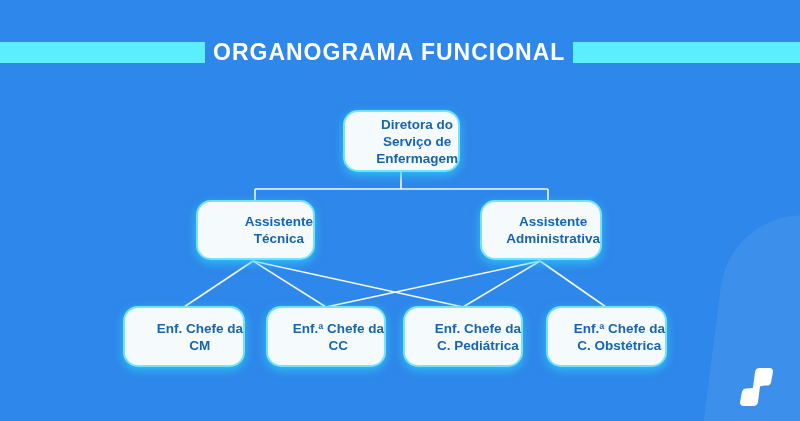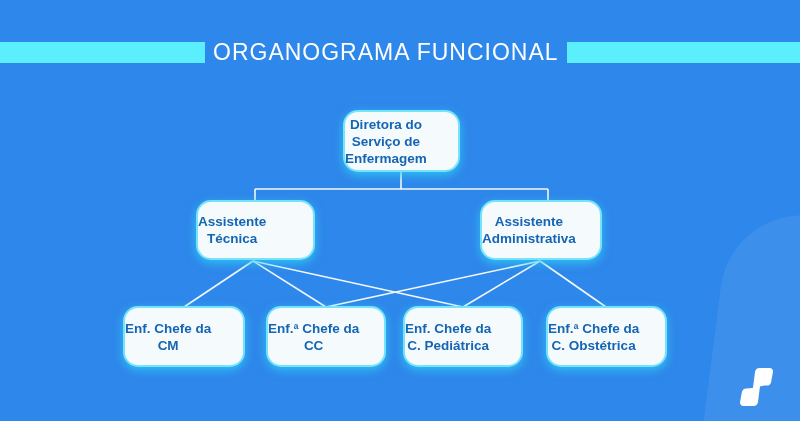--- a/index.html
+++ b/index.html
@@ -13,28 +13,28 @@
   
   .title-row{
     position:absolute;top:42px;left:0;width:800px;height:21px;
     display:flex;align-items:center;
   }
   .band{height:21px;background:#5BEEFD;}
   .band-left{width:205px;}
   .band-right{flex:1;}
   .page-title{
     padding:0 8px;white-space:nowrap;
-    color:#FFFFFF;font-weight:400;font-size:23px;letter-spacing:1px;
+    color:#FFFFFF;font-weight:700;font-size:23px;letter-spacing:1px;
   }
   
   .node{
     position:absolute;
     background:#F5FAFD;
     border-radius:13px;
-    display:flex;align-items:center;justify-content:flex-start;
+    display:flex;align-items:center;justify-content:flex-end;
     text-align:center;
     color:#1565B3;font-weight:700;font-size:13.5px;line-height:17px;
     box-shadow:0 0 0 2px #74E3FB, 0 3px 10px 2px rgba(47,203,246,0.85);
   }
   .node span{white-space:pre-line;}
   #node-diretora      {left:345px;top:112px;width:113px;height:58px;}
   #node-tecnica       {left:198px;top:202px;width:115px;height:56px;}
   #node-administrativa{left:482px;top:202px;width:118px;height:56px;}
   #node-cm            {left:125px;top:308px;width:118px;height:57px;}
   #node-cc            {left:268px;top:308px;width:116px;height:57px;}

